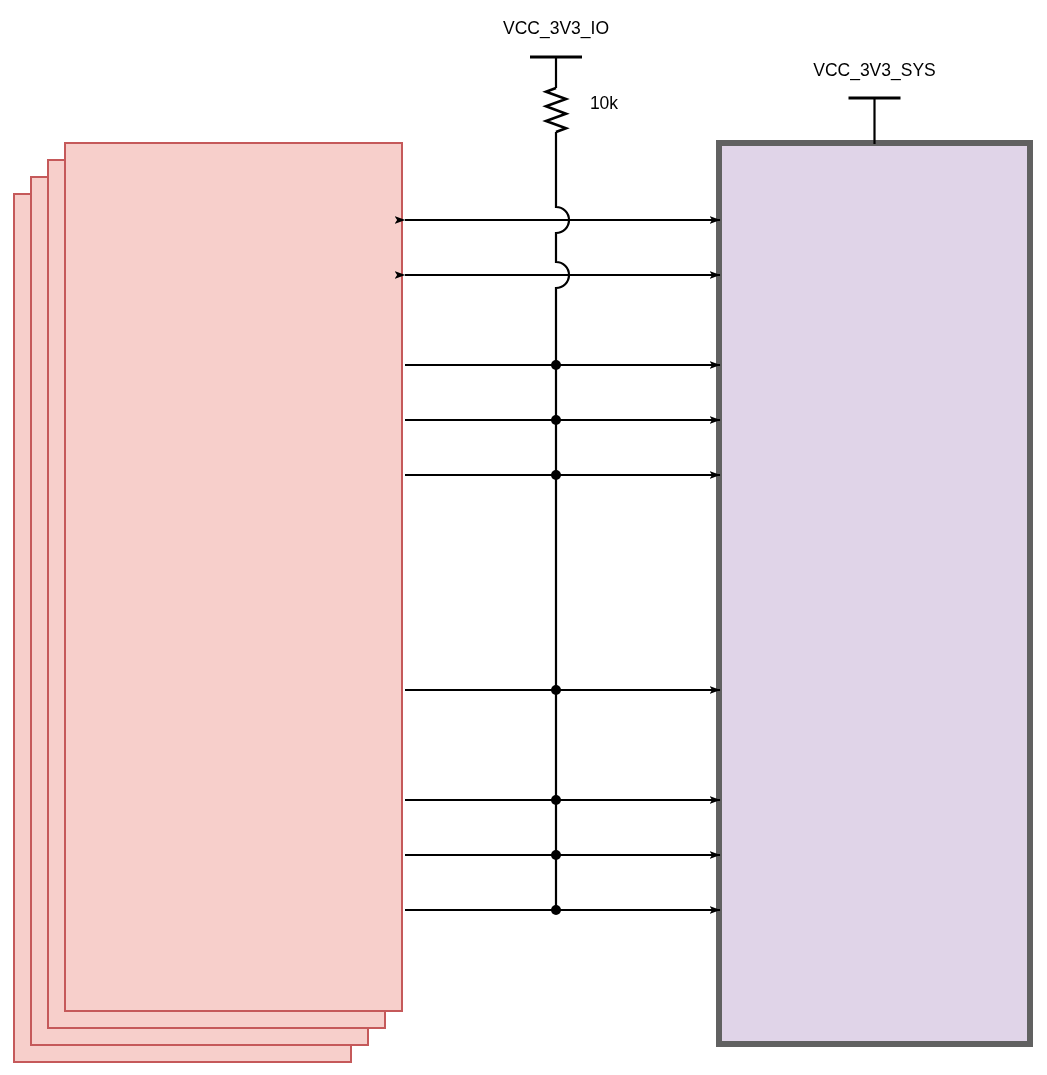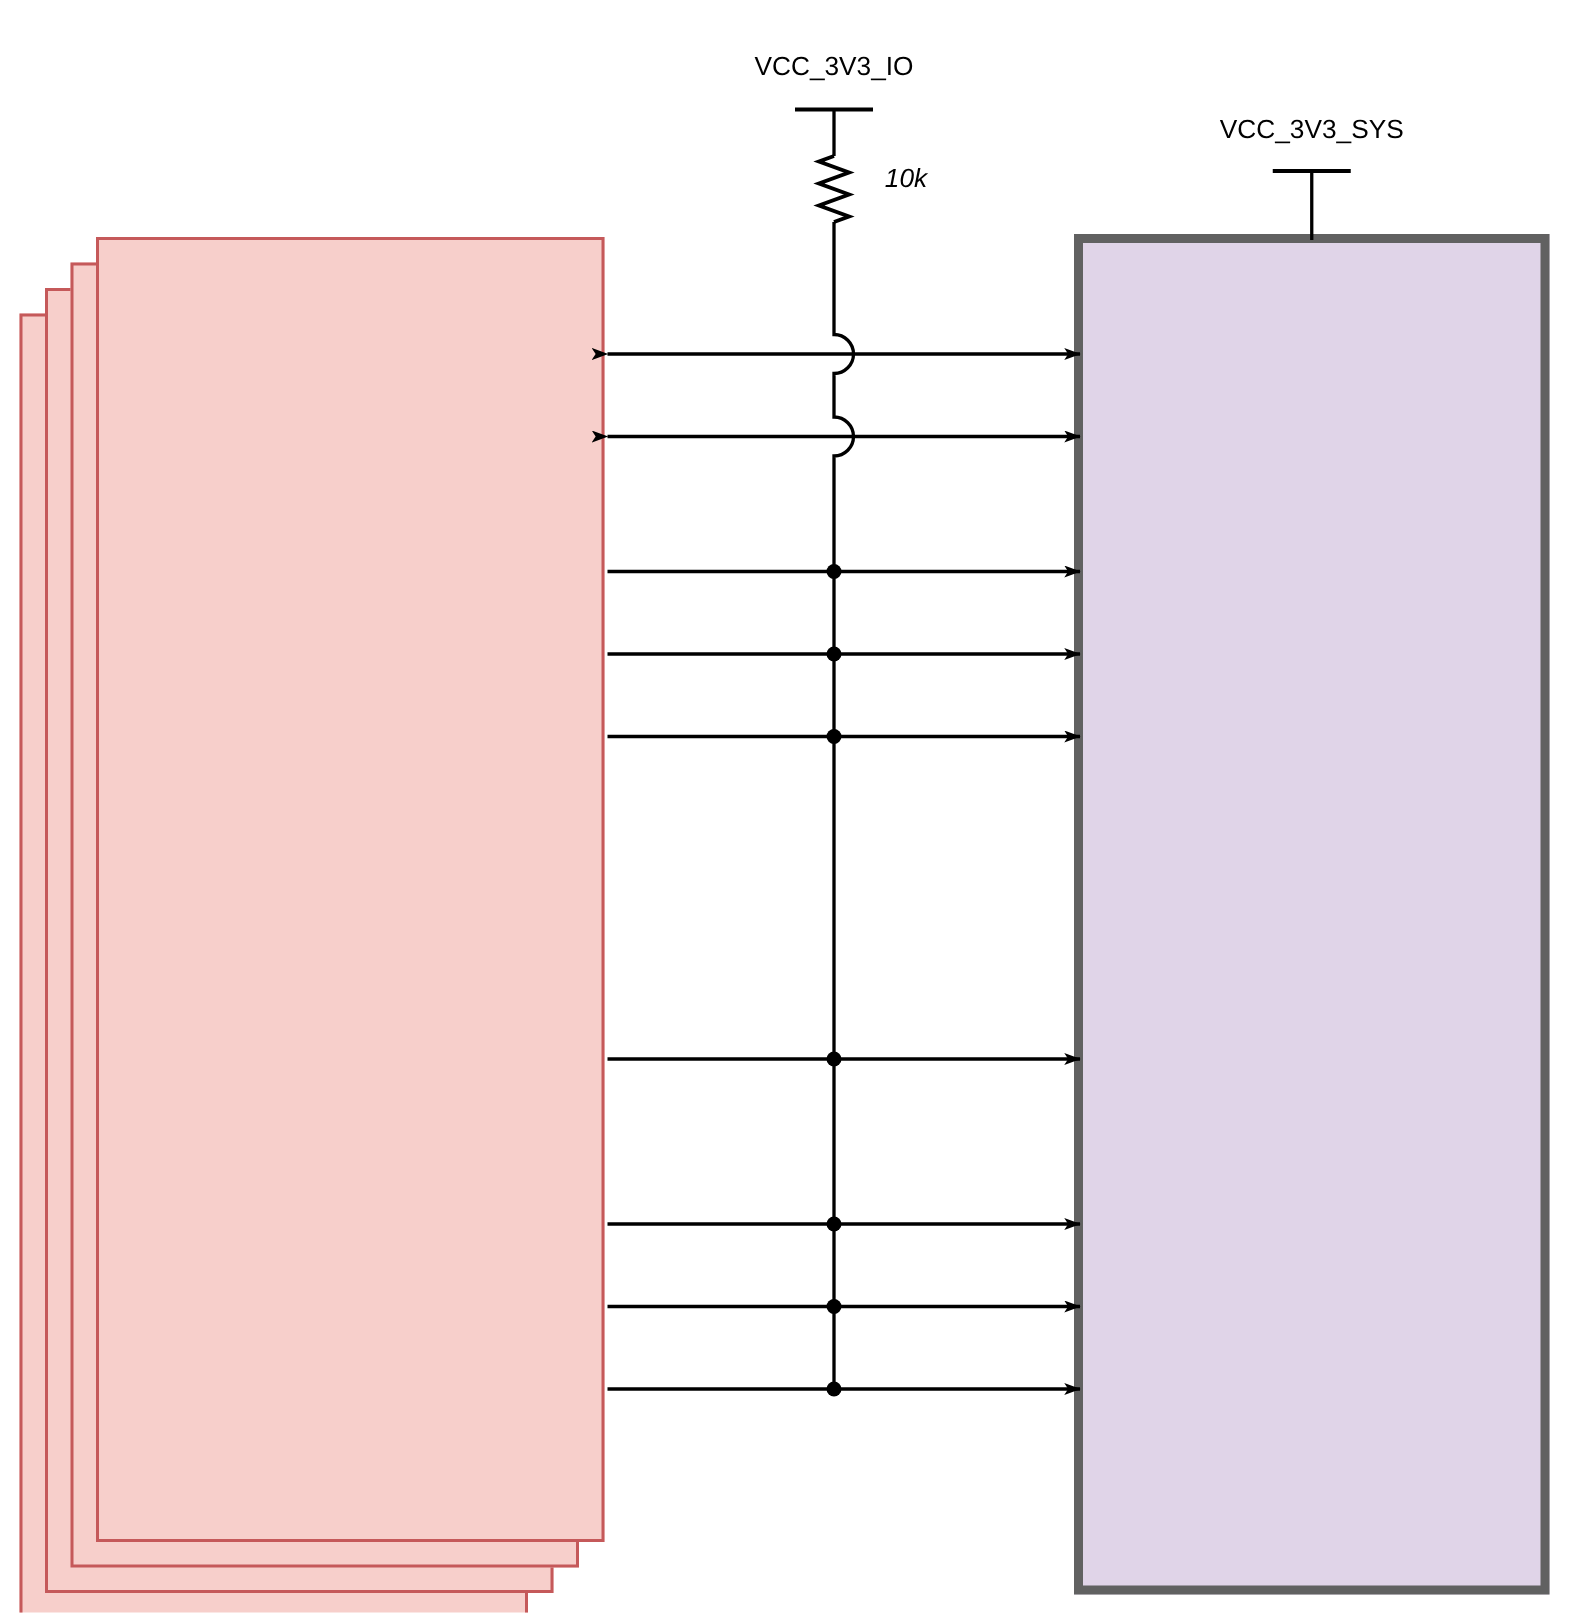--- a/index.html
+++ b/index.html
@@ -1,18 +1,18 @@
 <!DOCTYPE html>
 <html><head>
 <meta charset="utf-8">
 <style>
   html,body{margin:0;padding:0;background:#ffffff;}
   body{width:1047px;height:1075px;position:relative;overflow:hidden;
        font-family:"Liberation Sans",sans-serif;color:#000;}
-  #stage{position:absolute;left:0;top:16px;width:1047px;height:899px;}
+  #stage{position:absolute;left:0;top:0;width:1047px;height:899px;}
 
   
   .panel{position:absolute;background:#f7cfcb;border:2px solid #c5595a;box-sizing:border-box;}
   .panel-shadow{}
   .panel-main{z-index:5;}
 
   .mcu-label{position:absolute;right:0;transform:translateY(-50%);
              font-size:17.5px;line-height:1;white-space:nowrap;color:#000;}
   .mcu-title{position:absolute;text-align:center;font-size:18px;font-weight:bold;white-space:nowrap;}
   .mcu-sub{position:absolute;text-align:center;font-size:17.5px;white-space:nowrap;}
@@ -99,16 +99,16 @@
       <div class="mem-label" style="left: 727px; top: 365px;"><span class="ovl">CE</span></div>
       <div class="mem-label" style="left: 727px; top: 420px;"><span class="ovl">WE</span></div>
       <div class="mem-label" style="left: 727px; top: 475px;"><span class="ovl">OE</span></div>
       <div class="mem-label" style="left: 727px; top: 690px;"><span>RY/</span><span class="ovl">BY</span></div>
       <div class="mem-label" style="left: 727px; top: 800px;"><span>Vpp/</span><span class="ovl">WP</span></div>
       <div class="mem-label" style="left: 727px; top: 855px;"><span class="ovl">BYTE</span></div>
       <div class="mem-label" style="left: 727px; top: 910px;"><span class="ovl">RST</span></div>
       <div class="mem-vcc" style="left: 874.5px; top: 155px;">VCC</div>
       <div class="mem-foot" style="left: 874.5px; top: 948px;">GPMC Memory Footprint<br>with Installed<br>MT28EW256ABA<br>NOR FLASH PCB</div>
       <div class="net-label" style="left: 556px; top: 18px;">VCC_3V3_IO</div>
-      <div class="net-label" style="left: 604px; top: 103px; transform: translateX(-50%) translateY(-50%); font-style: italic;">10k</div>
+      <div class="net-label" style="left: 604px; top: 103px; transform: translateX(-50%) translateY(-50%);">10k</div>
       <div class="net-label" style="left: 874.5px; top: 60px;">VCC_3V3_SYS</div>
     </div>
 </div>
 
 </body></html>

